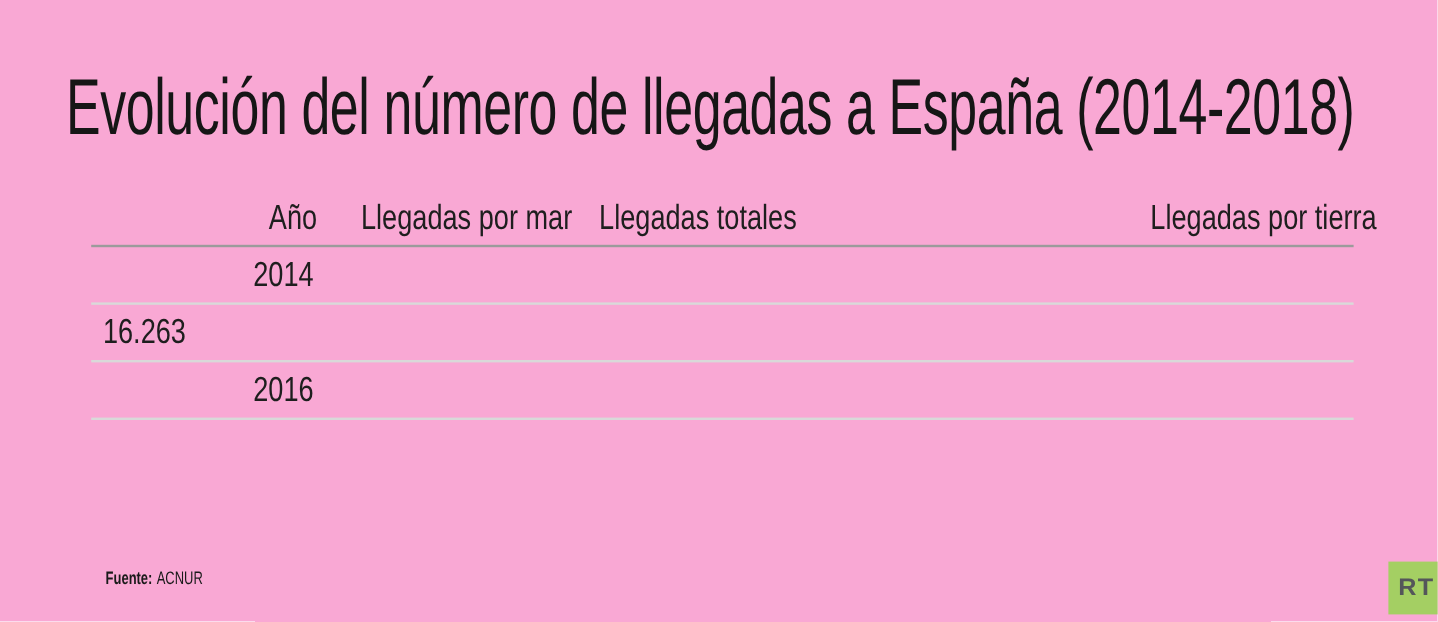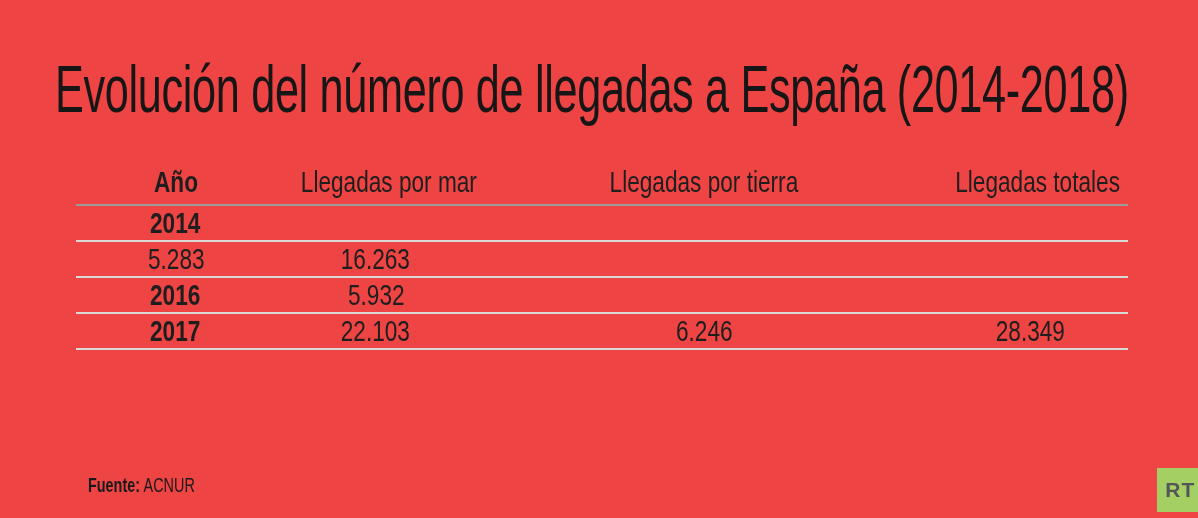--- a/index.html
+++ b/index.html
@@ -3,21 +3,21 @@
 <meta charset="utf-8">
 <style>
   * { margin: 0; padding: 0; box-sizing: border-box; }
   html, body {
     width: 1198px; height: 518px;
     background: #ffffff;
     overflow: hidden;
     font-family: "Liberation Sans", sans-serif;
     color: #1e1e1e;
   }
-  .canvas { position: relative; width: 1198px; height: 518px; background: #ef4444; }
+  .canvas { position: relative; width: 1198px; height: 518px; background: #f9a8d4; }
 
   
   .cz {
     display: inline-block;
     transform: scaleX(0.78);
     transform-origin: 50% 50%;
     white-space: nowrap;
   }
   .cz-left { transform-origin: 0 50%; }
 
@@ -35,36 +35,36 @@
 
   .table {
     position: absolute;
     left: 76px; top: 160px;
     width: 1052px;
   }
   .row {
     display: grid;
     grid-template-columns: 19% 19% 43.4% 18.6%;
     align-items: center;
-    height: 36px;
+    height: 48px;
     border-bottom: 2px solid #d9d9d9;
     font-size: 29px;
   }
   .row.header {
     height: 46px;
     border-bottom: 2px solid #9b9b9b;
   }
   .cell { overflow: visible; }
-  .cell.c1 { text-align: center; padding-left: 13px; font-weight: bold; }
-  .cell.c2, .cell.c3, .cell.c4 { text-align: center; }
+  .cell.c1 { text-align: right; padding-left: 13px; }
+  .cell.c2, .cell.c3, .cell.c4 { }
 
   .source {
     position: absolute;
     left: 88px; top: 474px;
-    font-size: 20px;
+    font-size: 15px;
     color: #1a1a1a;
     white-space: nowrap;
   }
   .source .cz { transform: scaleX(0.72); }
   .source .src-label { font-weight: 700; }
   .source .src-value { margin-left: 5px; font-weight: 400; }
 
   .rt-logo {
     position: absolute;
     right: -5px; top: 468px;
@@ -88,44 +88,36 @@
 
 <div class="canvas">
 
   <h1 class="title"><span class="cz cz-left">Evolución del número de llegadas a España (2014-2018)</span></h1>
 
   <div class="table">
 
     <div class="row header">
       <div class="cell c1"><span class="cz cz-left">Año</span></div>
       <div class="cell c2"><span class="cz">Llegadas por mar</span></div>
+      <div class="cell c4"><span class="cz">Llegadas totales</span></div>
       <div class="cell c3"><span class="cz">Llegadas por tierra</span></div>
-      <div class="cell c4"><span class="cz">Llegadas totales</span></div>
     </div>
 
     <div class="row">
       <div class="cell c1"><span class="cz cz-left">2014</span></div>
     </div>
 
     <div class="row">
-      <div class="cell c2"><span class="cz">5.283</span></div>
       <div class="cell c4"><span class="cz">16.263</span></div>
     </div>
 
     <div class="row">
       <div class="cell c1"><span class="cz cz-left">2016</span></div>
-      <div class="cell c3"><span class="cz">5.932</span></div>
     </div>
 
-    <div class="row">
-      <div class="cell c1"><span class="cz cz-left">2017</span></div>
-      <div class="cell c2"><span class="cz">22.103</span></div>
-      <div class="cell c3"><span class="cz">6.246</span></div>
-      <div class="cell c4"><span class="cz">28.349</span></div>
-    </div>
 
 
   </div>
 
   <div class="source">
     <span class="cz cz-left"><span class="src-label">Fuente:</span><span class="src-value">ACNUR</span></span>
   </div>
 
   <div class="rt-logo">
     <span>RT</span>

